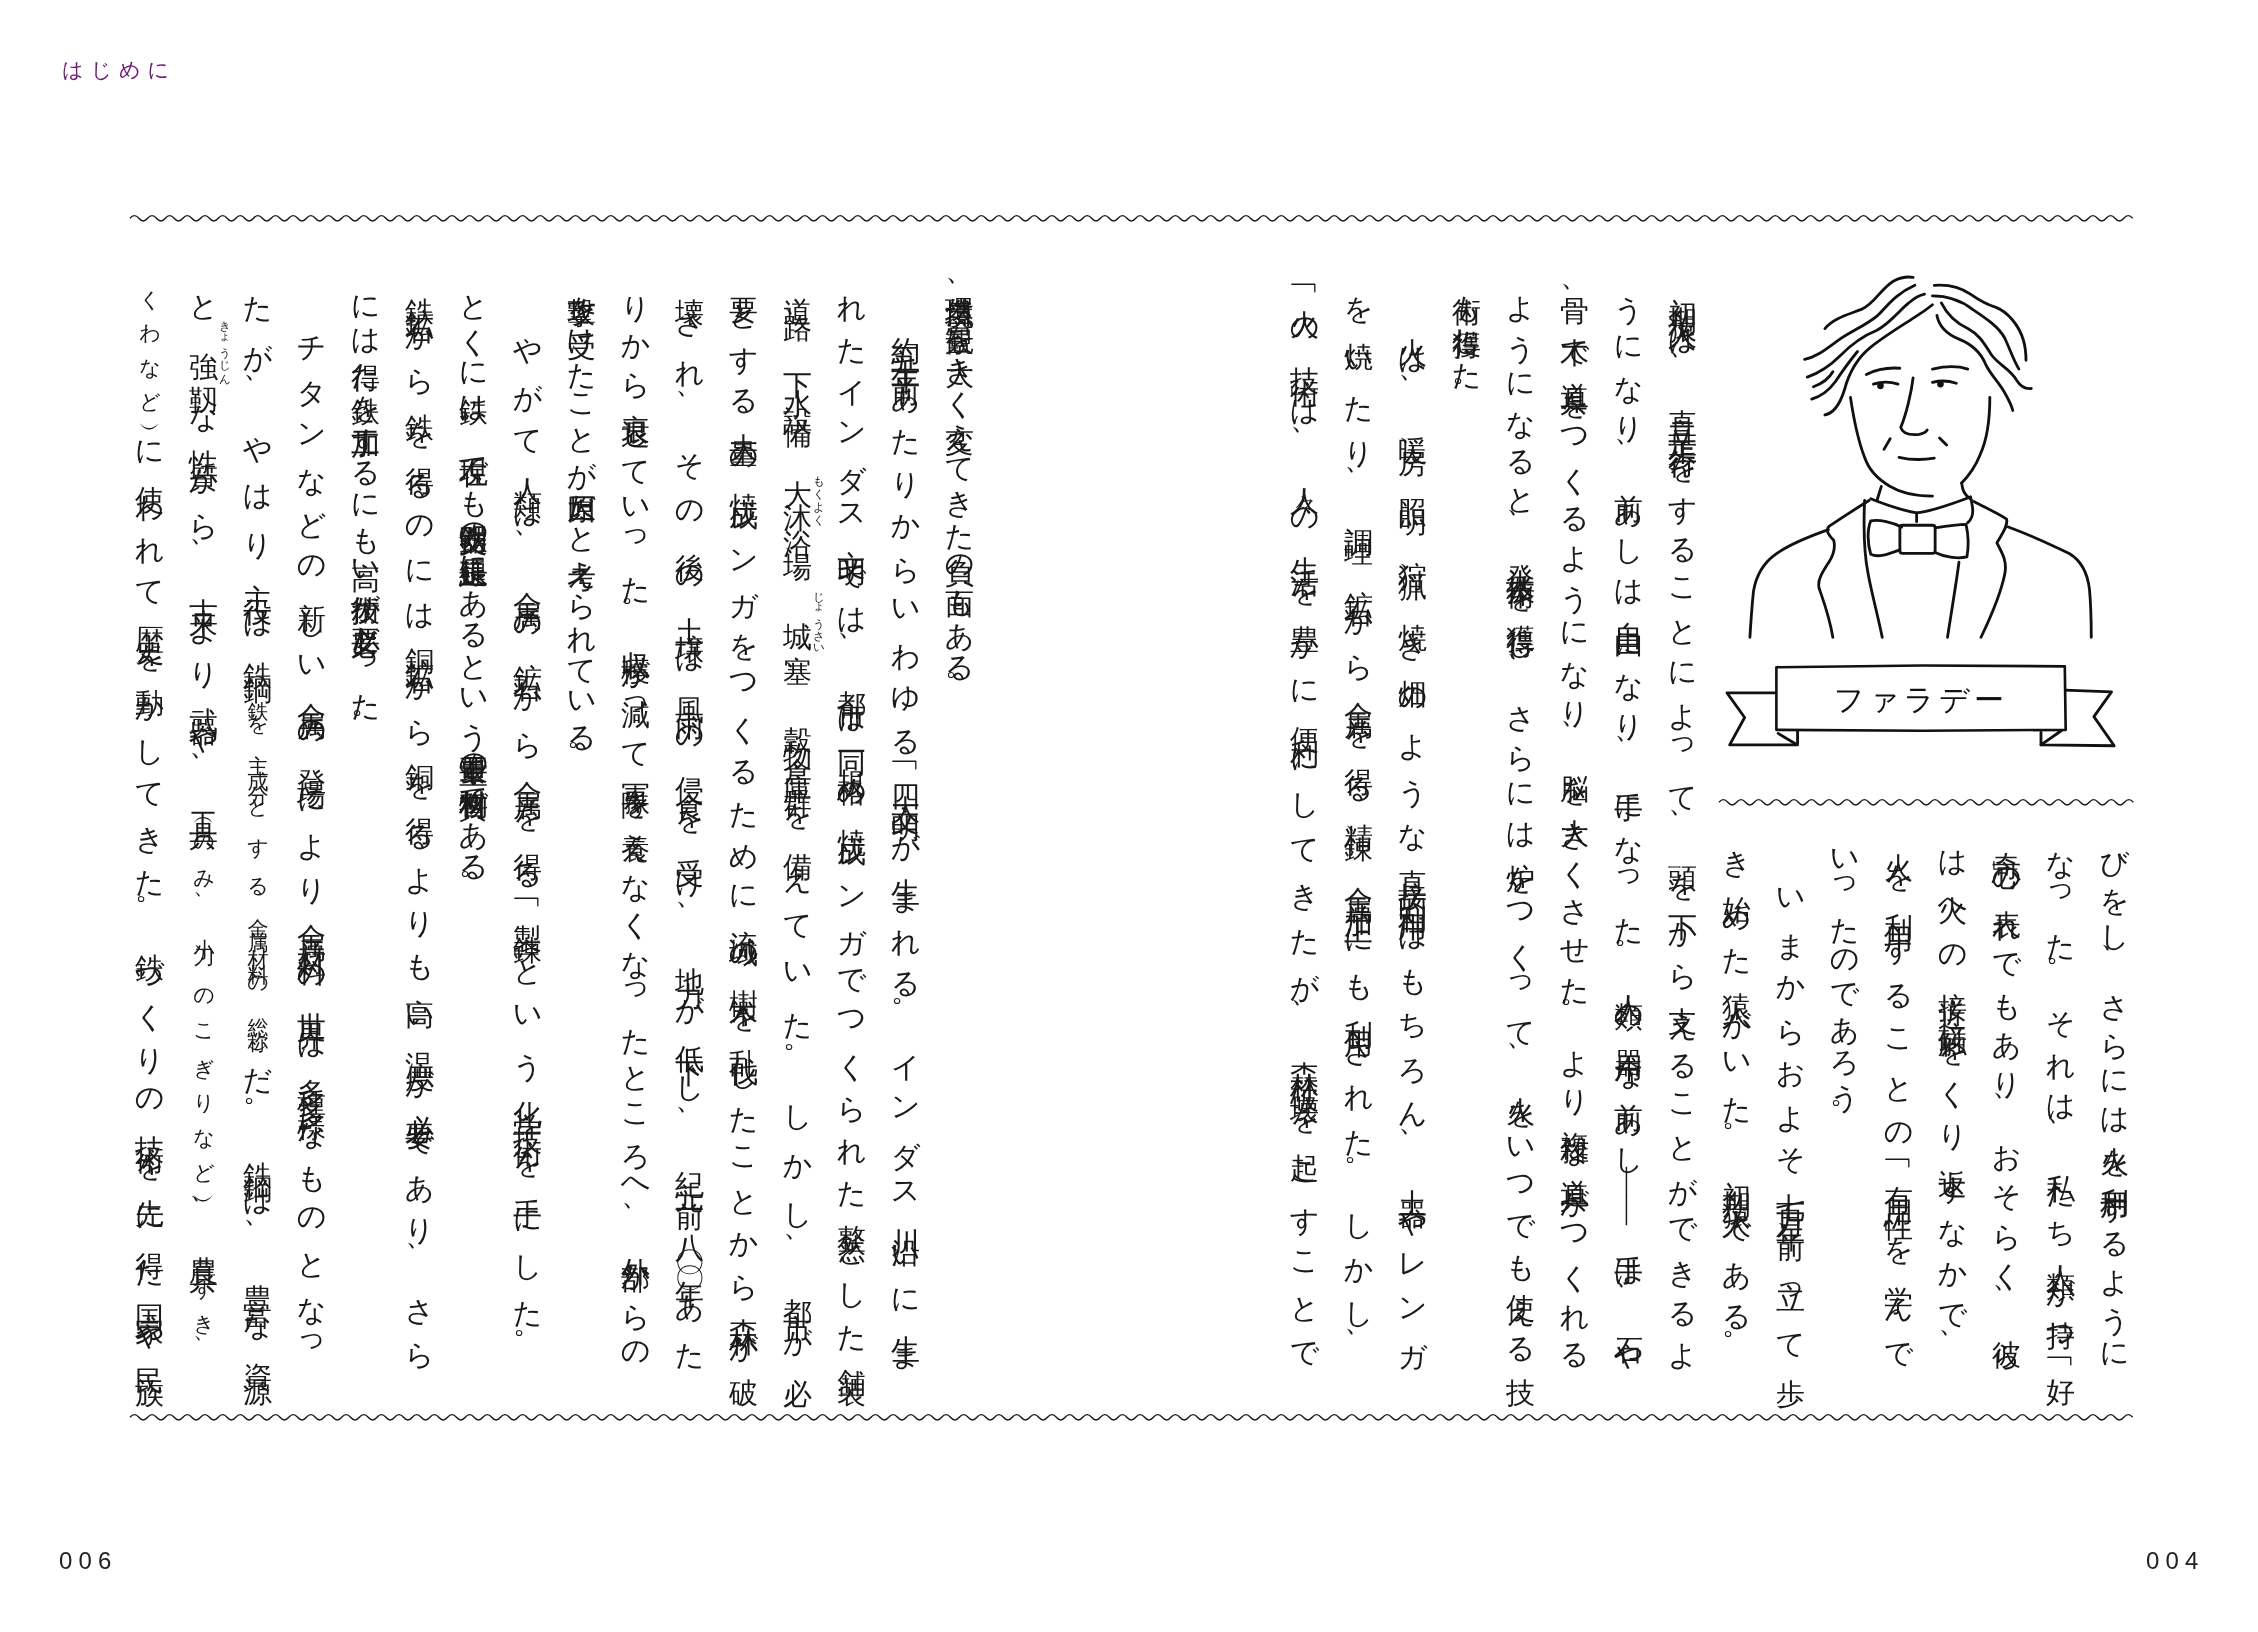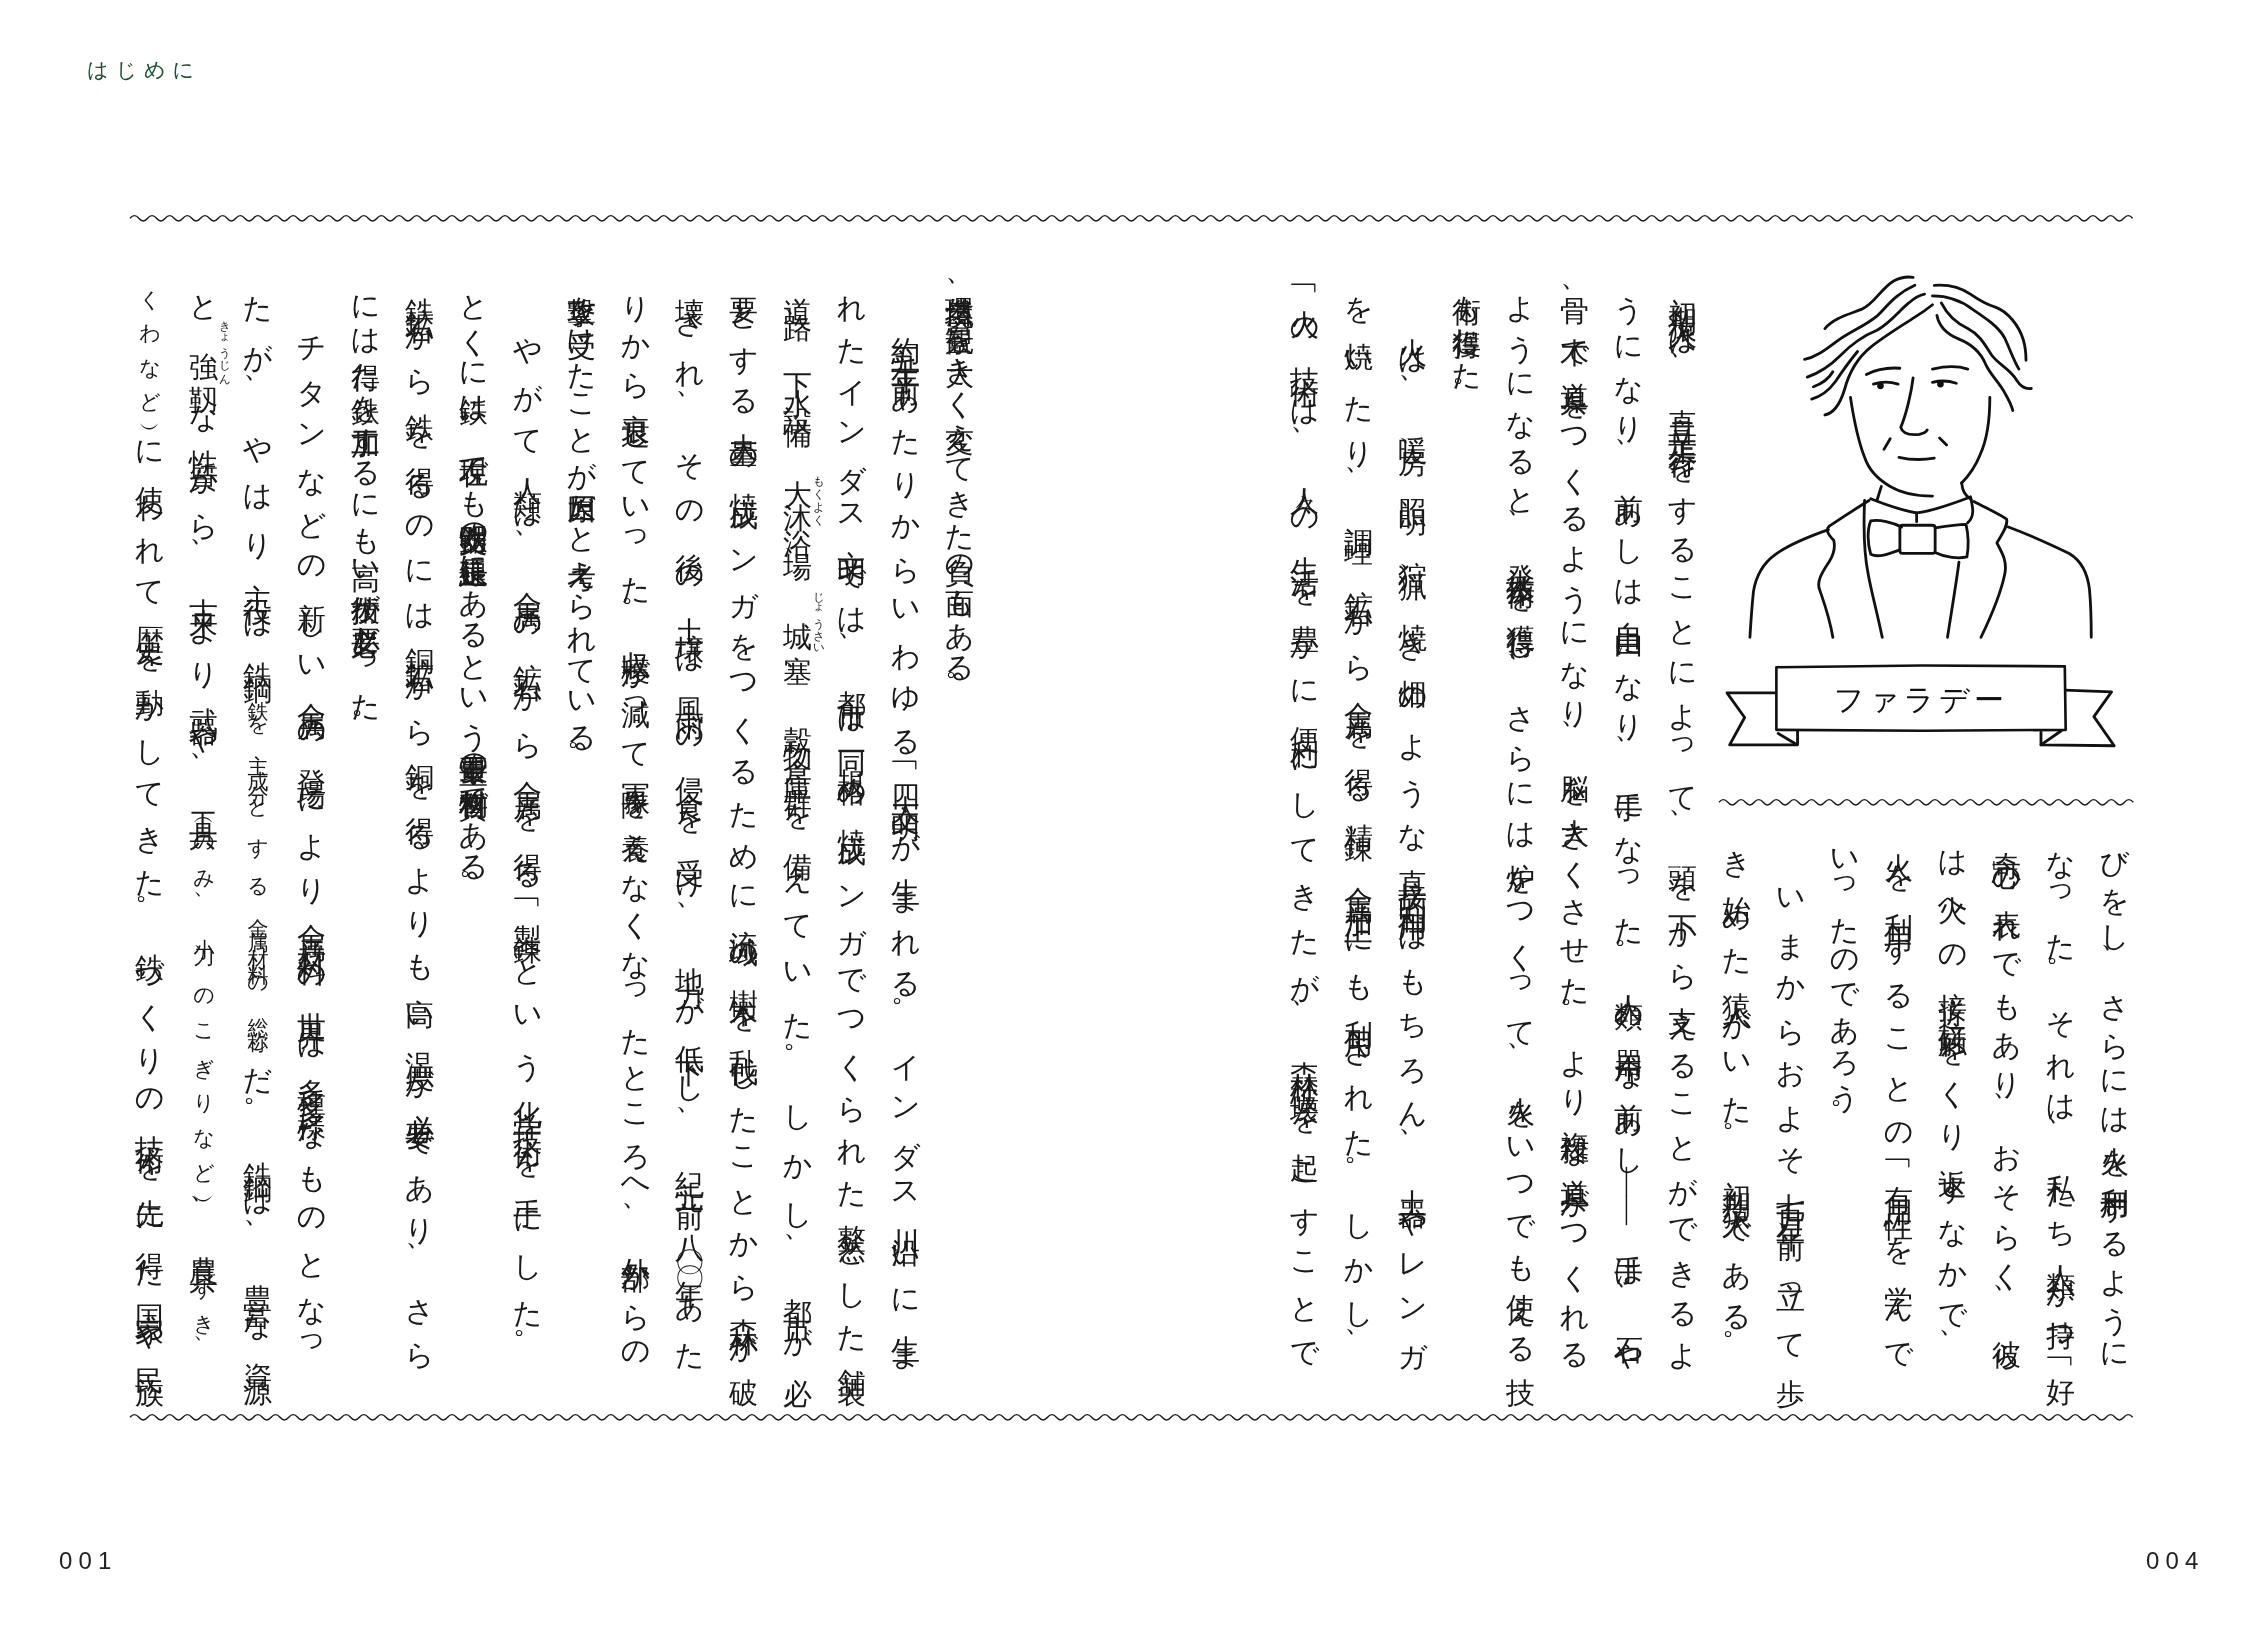--- a/index.html
+++ b/index.html
@@ -3,21 +3,21 @@
 <meta charset="utf-8">
 <style>
   html, body { margin: 0; padding: 0; }
   body {
     width: 2258px; height: 1633px; position: relative; overflow: hidden;
     background: #ffffff; color: #1a1a1a;
   }
   .section-title {
     position: absolute; left: 62px; top: 60px;
     font-family: "DejaVu Sans", sans-serif; font-size: 21px; line-height: 1;
-    letter-spacing: 7px; color: #14532d; font-weight: normal; margin-left: 25px;
+    letter-spacing: 7px; color: #701a75; font-weight: normal;
   }
   .page-number {
     position: absolute; top: 1549px;
     font-family: "Liberation Sans", sans-serif; font-size: 24px; line-height: 1;
     letter-spacing: 6.2px; color: #222;
   }
   .wave { position: absolute; overflow: visible; }
   .wave path { fill: none; stroke: #1a1a1a; stroke-width: 1.6; }
 
   .text-block {
@@ -144,15 +144,15 @@
   <g>
     <path class="ink" d="M2013,785 L1957,785 L1977,813 L1960,844 L2037,844 L2037,828"></path>
     <path class="ink" d="M2015,831 L2035,843"></path>
     <path class="ink" d="M2340,782 L2393,784 L2373,812 L2396,845 L2313,844 L2313,830"></path>
     <path class="ink" d="M2313,844 L2336,828"></path>
     <path class="ribbon-box" d="M2013,756 L2178,754 L2340,755 L2341,827 L2180,828 L2013,827 Z"></path>
     <text class="caption" x="2177" y="805" text-anchor="middle">ファラデー</text>
   </g>
 </svg>
 
-<div class="page-number" style="left:59px">001</div>
+<div class="page-number" style="left:59px">006</div>
 <div class="page-number" style="left:2146px">004</div>
 
 
 </body></html>

